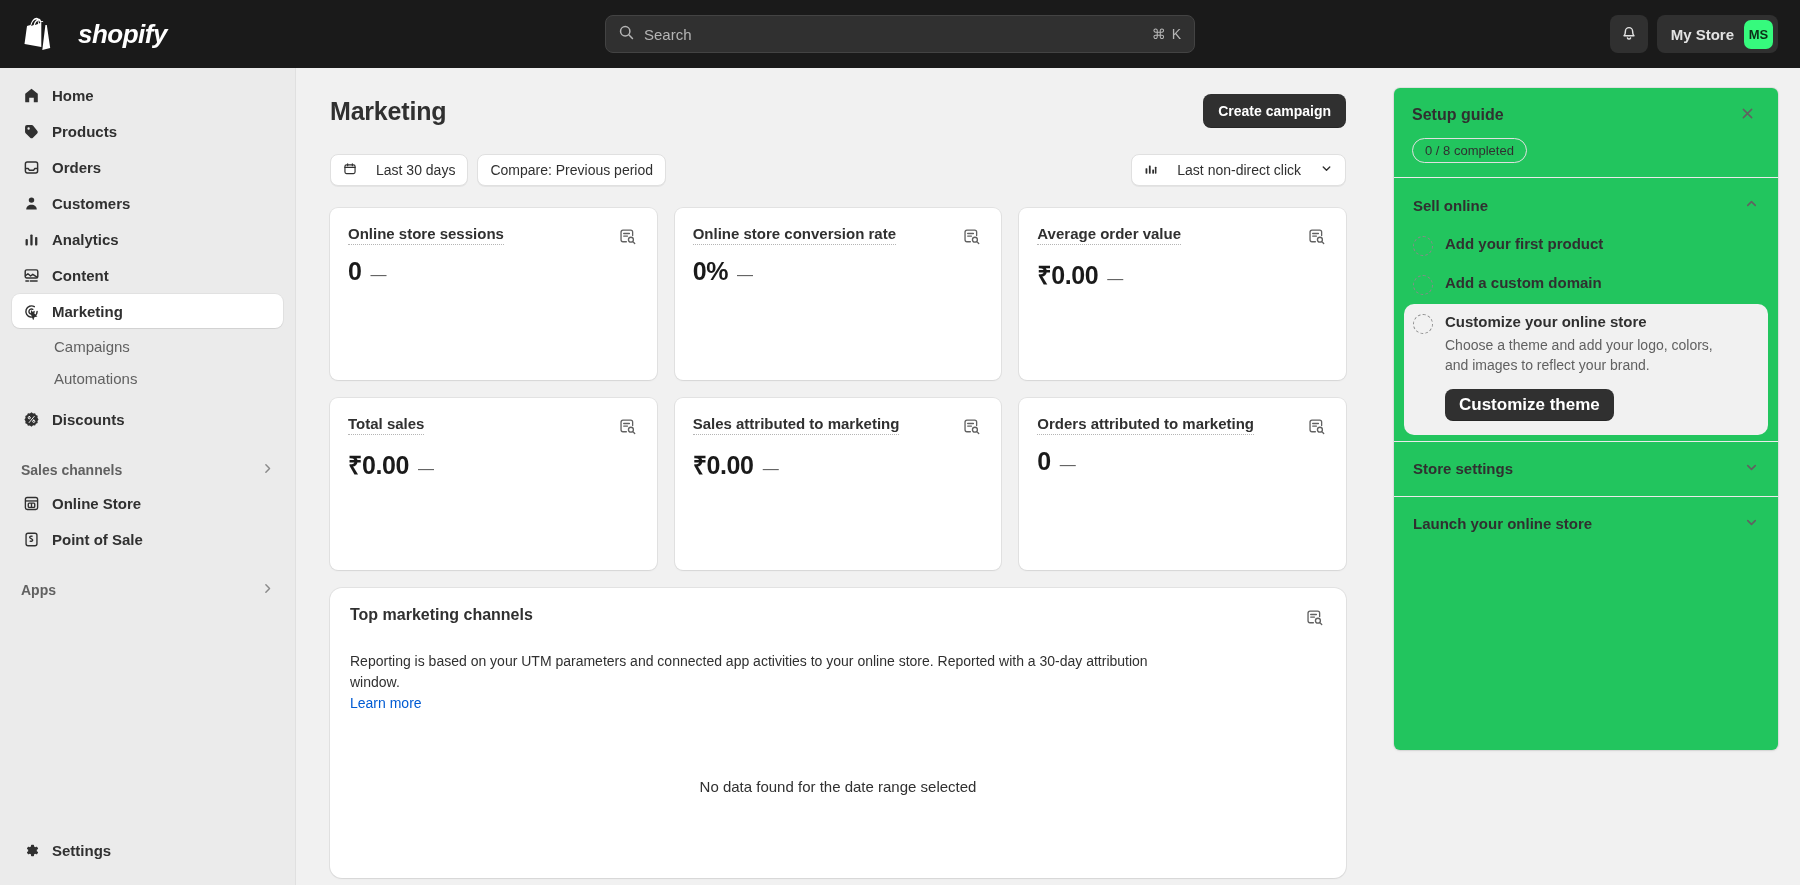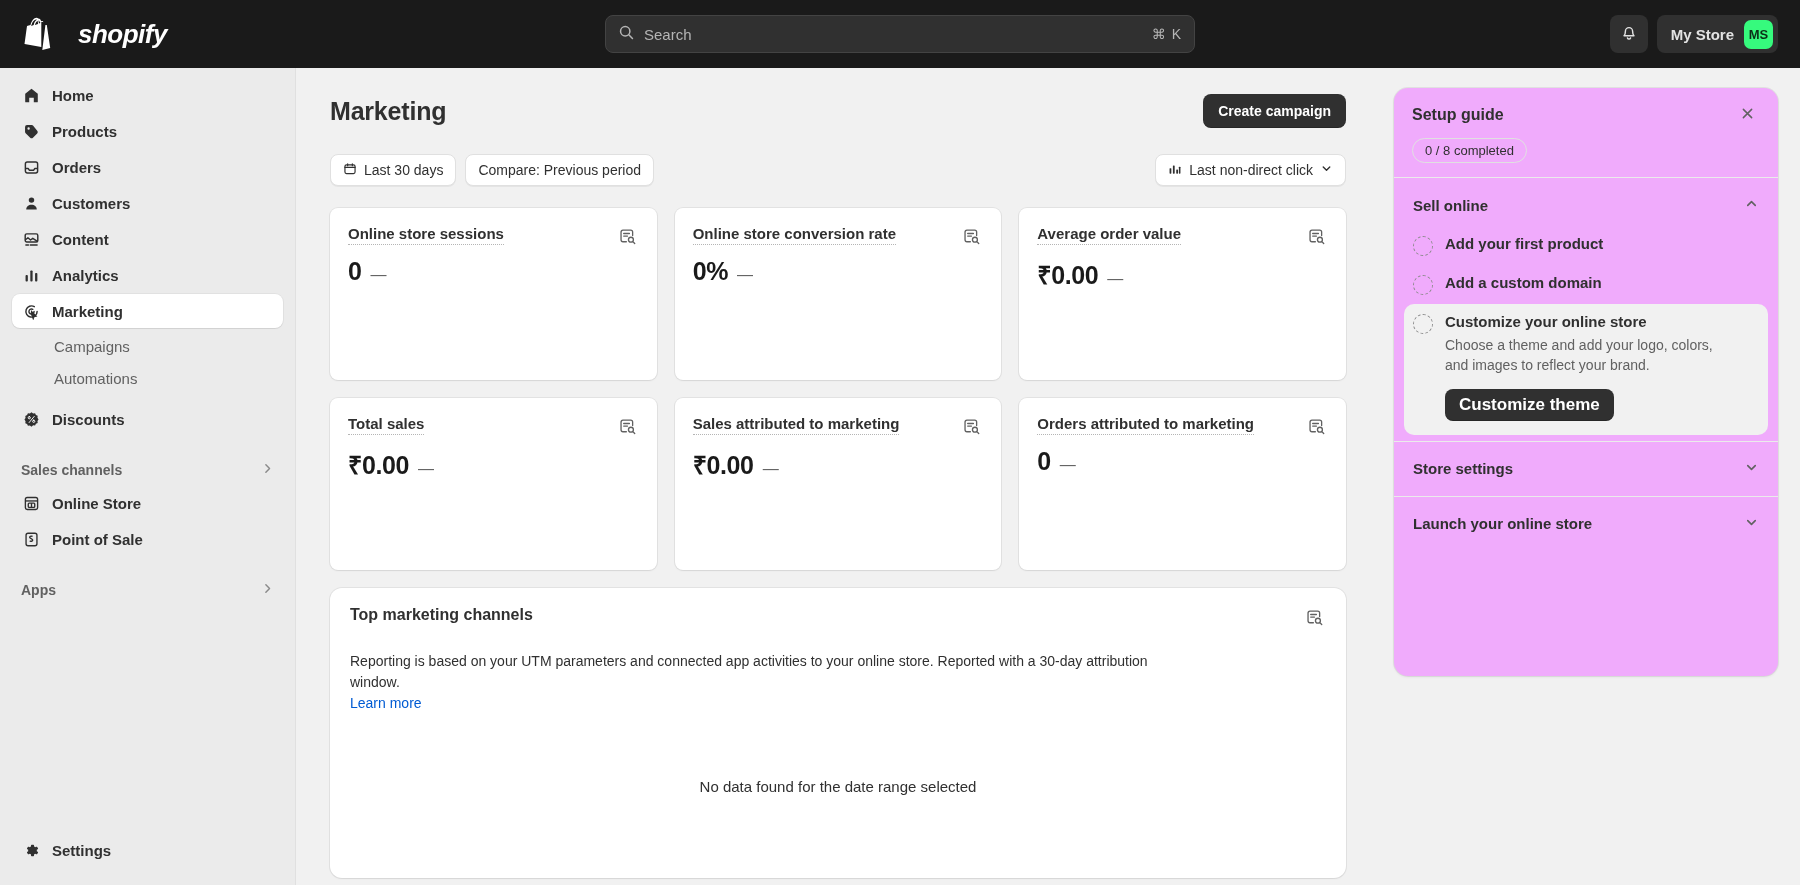--- a/index.html
+++ b/index.html
@@ -114,21 +114,21 @@
     border-radius: 8px; padding: 0 15px; height: 34px;
     font-size: 14px; font-weight: 600; cursor: pointer;
     font-family: inherit;
     box-shadow: inset 0 -1px 0 rgba(0,0,0,.2);
   }
 
   .filters { display: flex; align-items: center; margin-bottom: 22px; }
   .chip {
     height: 32px; background: #fff; border: 1px solid #e0e0e0;
     border-radius: 8px; display: inline-flex; align-items: center;
-    gap: 7px; padding: 0 12px; font-size: 14px; color: #303030;
+    gap: 19px; padding: 0 12px; font-size: 14px; color: #303030;
     cursor: pointer; margin-right: 9px; font-weight: 500;
     box-shadow: 0 1px 0 rgba(0,0,0,.05);
   }
   .filters .right { margin-left: auto; margin-right: 0; }
 
   .card-grid {
     display: grid; grid-template-columns: repeat(3, 1fr);
     gap: 18px; margin-bottom: 18px;
   }
   .metric-card {
@@ -174,23 +174,23 @@
   }
   .link { color: #005bd3; cursor: pointer; display: inline-block; margin-top: 2px; font-size: 14px; }
   .empty-note {
     position: absolute; left: 0; right: 0; top: 190px;
     text-align: center; font-size: 15px; color: #303030;
   }
 
   
   .guide-col { width: 420px; flex: 0 0 420px; padding: 20px 22px 0 14px; background: #f1f1f1; }
   .guide {
-    background: #f0abfc; border-radius: 14px;
+    background: #22c55e; border-radius: 6px;
     box-shadow: 0 0 0 1px rgba(0,0,0,.06), 0 1px 3px rgba(0,0,0,.07);
-    overflow: hidden; height: 588px;
+    overflow: hidden; height: 662px;
   }
   .guide-head { padding: 16px 18px 14px 18px; }
   .gh-row { display: flex; align-items: center; justify-content: space-between; }
   .guide-title { font-size: 16px; font-weight: 700; color: #303030; }
   .close-btn { background: none; border: none; cursor: pointer; font-size: 18px; color: #616161; line-height: 1; padding: 2px 5px; border-radius: 6px; }
   .pill {
     display: inline-block; margin-top: 12px;
     border: 1px solid #e0e0e0; border-radius: 999px;
     padding: 4px 12px; font-size: 13px; color: #303030; font-weight: 500;
   }
@@ -293,37 +293,37 @@
       <span class="ico">
         <svg width="17" height="17" viewBox="0 0 20 20" fill="#303030">
             <circle cx="10" cy="6" r="3.2"></circle>
             <path d="M3.8 17c0-3.4 2.8-5.6 6.2-5.6s6.2 2.2 6.2 5.6H3.8z"></path>
           </svg>
       </span>
       <span>Customers</span>
     </div>
     <div class="nav-item">
       <span class="ico">
+        <svg width="17" height="17" viewBox="0 0 20 20" fill="#303030">
+            <rect x="3" y="9.5" width="2.7" height="7.5" rx="1"></rect>
+            <rect x="8.6" y="4" width="2.7" height="13" rx="1"></rect>
+            <rect x="14.2" y="7" width="2.7" height="10" rx="1"></rect>
+          </svg>
+      </span>
+      <span>Analytics</span>
+    </div>
+    <div class="nav-item">
+      <span class="ico">
         <svg width="17" height="17" viewBox="0 0 20 20" fill="none" stroke="#303030" stroke-width="1.7">
             <rect x="2.6" y="3.4" width="14.8" height="9.6" rx="1.8"></rect>
             <path d="M2.6 10.6l3.2-2.6 3.1 2.6 2.6-2 5.9 4" stroke-linejoin="round"></path>
             <path d="M3.4 16.4h3M8.6 16.4h8" stroke-linecap="round"></path>
           </svg>
       </span>
       <span>Content</span>
-    </div>
-    <div class="nav-item">
-      <span class="ico">
-        <svg width="17" height="17" viewBox="0 0 20 20" fill="#303030">
-            <rect x="3" y="9.5" width="2.7" height="7.5" rx="1"></rect>
-            <rect x="8.6" y="4" width="2.7" height="13" rx="1"></rect>
-            <rect x="14.2" y="7" width="2.7" height="10" rx="1"></rect>
-          </svg>
-      </span>
-      <span>Analytics</span>
     </div>
     <div class="nav-item active">
       <span class="ico">
         <svg width="17" height="17" viewBox="0 0 20 20" fill="none" stroke="#303030" stroke-width="1.7">
             <path d="M16.6 10a6.6 6.6 0 1 1-3.3-5.7" stroke-linecap="round"></path>
             <path d="M13 10a3 3 0 1 1-1.5-2.6" stroke-linecap="round"></path>
             <path d="M10.2 10.2l5 5.2-2.4.4-.8 2.3-2.1-5.6z" fill="#303030"></path>
           </svg>
       </span>
       <span>Marketing</span>

